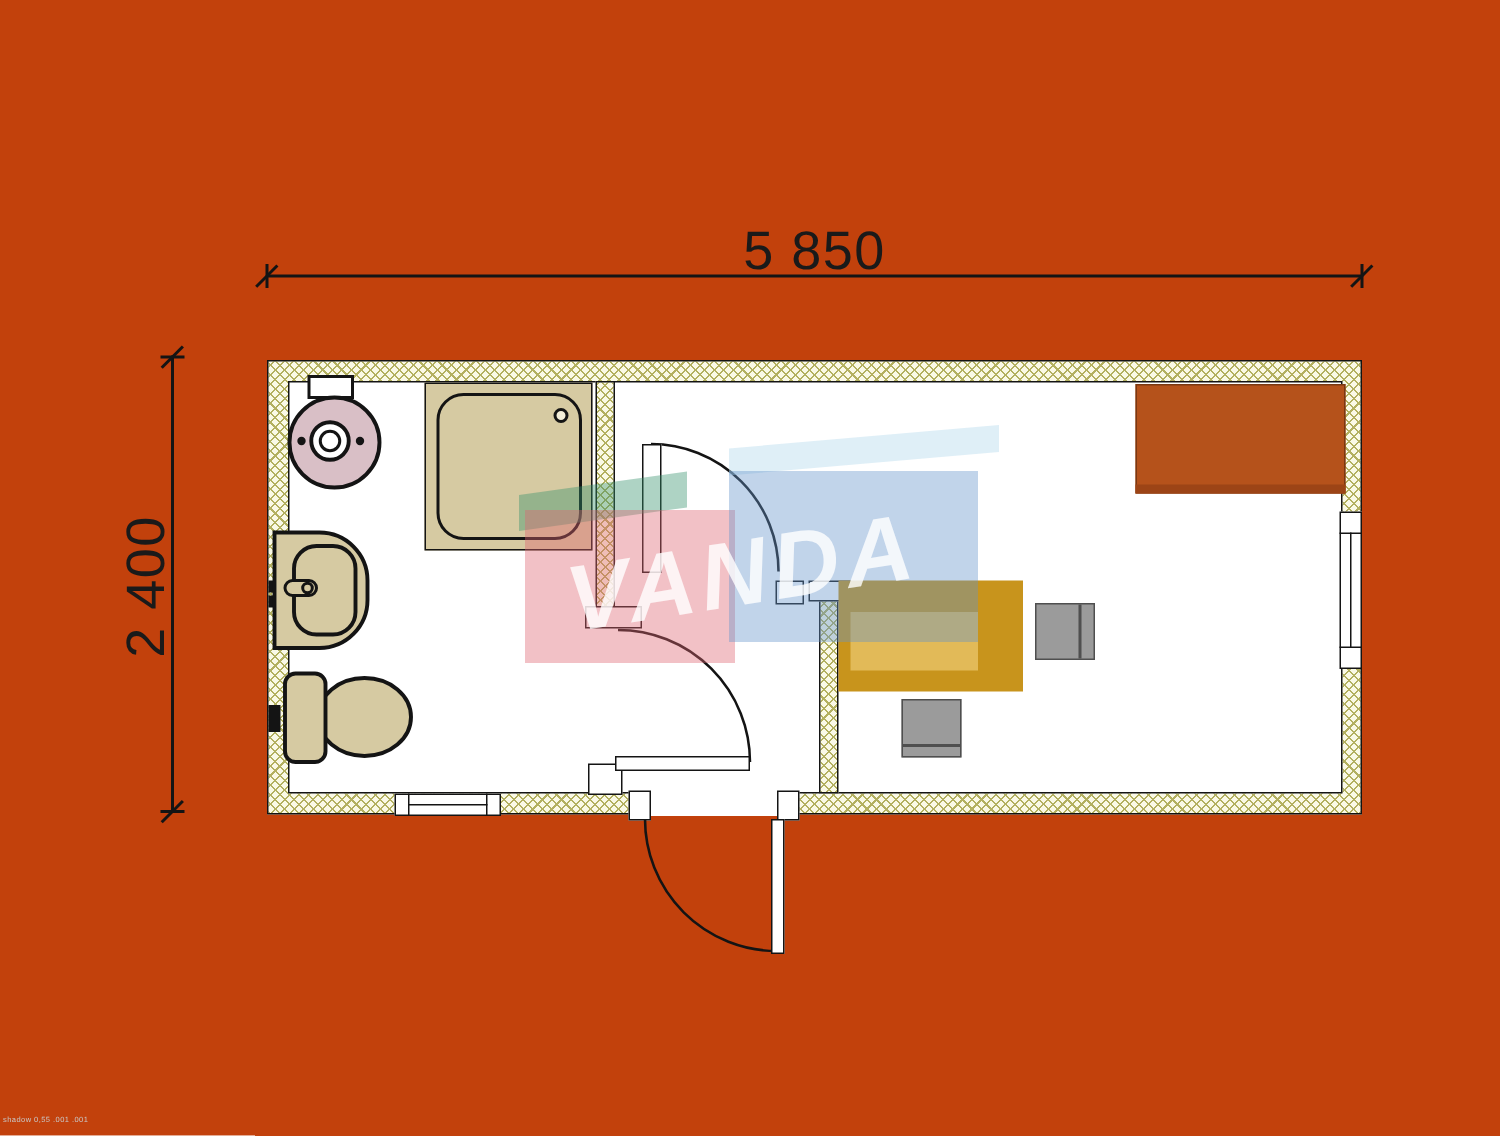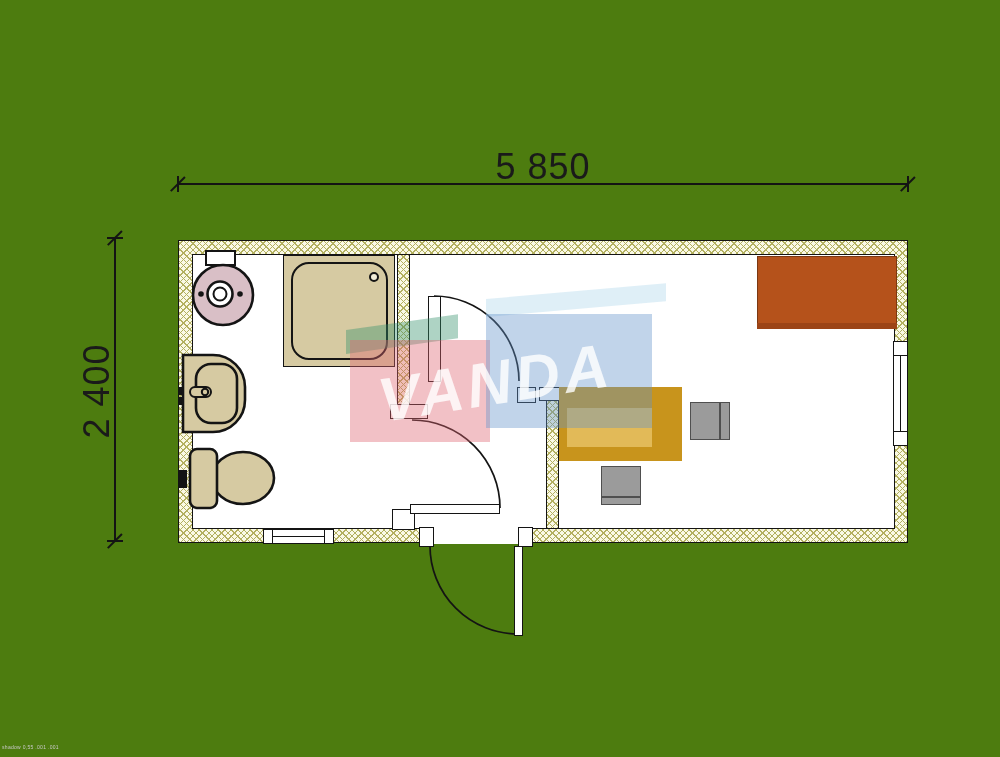--- a/index.html
+++ b/index.html
@@ -1,16 +1,16 @@
 <!DOCTYPE html>
 <html style="--outline: #141414; --dim-text: #1a1a1a; --wall-fill: #faf9e6; --wall-hatch: #b3b060; --fixture-tan: #d6caa2; --boiler-pink: #d9bfc6; --desk-gold: #c8941c; --desk-gold-light: #e2ba58; --chair-gray: #9b9b9b; --chair-line: #4f4f4f; --cabinet-rust: #b5521b; --cabinet-rust-dark: #9c4416; --wm-pink: rgba(222,100,112,0.40); --wm-teal: rgba(52,145,108,0.40); --wm-blue: rgba(100,148,202,0.40); --wm-pale: rgba(185,220,238,0.45); --wm-text: rgba(255,255,255,0.80);"><head>
 <meta charset="utf-8">
 <style>
   html,body{margin:0;padding:0;background:#fff;}
-  .canvas{position:relative;width:1000px;height:757px;background:#4d7c0f;overflow:hidden;
+  .canvas{position:relative;width:1000px;height:757px;background:#c2410c;overflow:hidden;
           font-family:"Liberation Sans",sans-serif;}
   .abs{position:absolute;}
   
   .dim-line{background:var(--outline);}
   .dim-slash{width:20px;height:2.4px;background:var(--outline);transform:rotate(-45deg);}
   .dim-endtick-v{width:2.2px;height:16px;background:var(--outline);}
   .dim-endtick-h{width:16px;height:2.2px;background:var(--outline);}
   .dim-label{font-size:36px;color:var(--dim-text);letter-spacing:1px;text-align:center;}
   
   .wall{background-color:var(--wall-fill);

